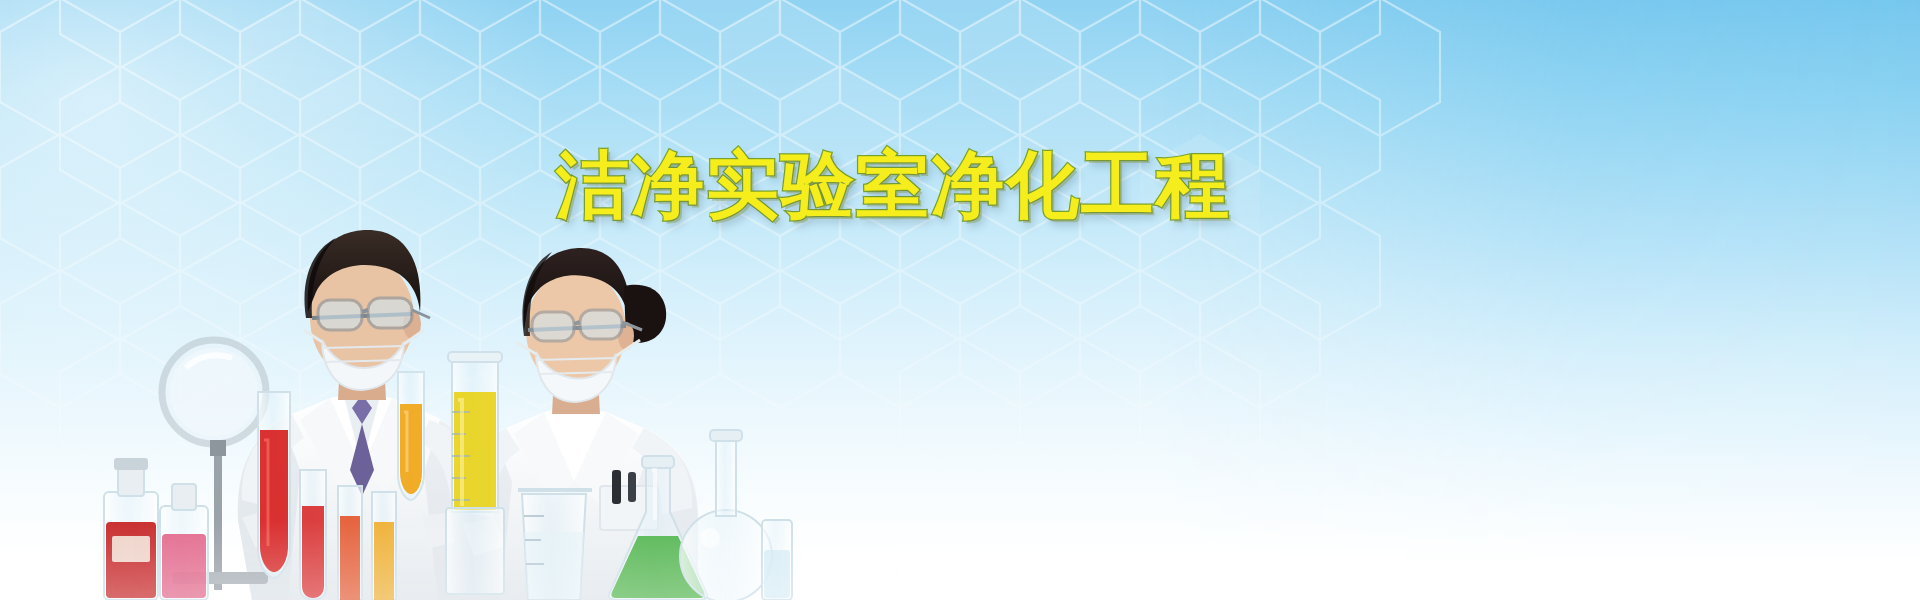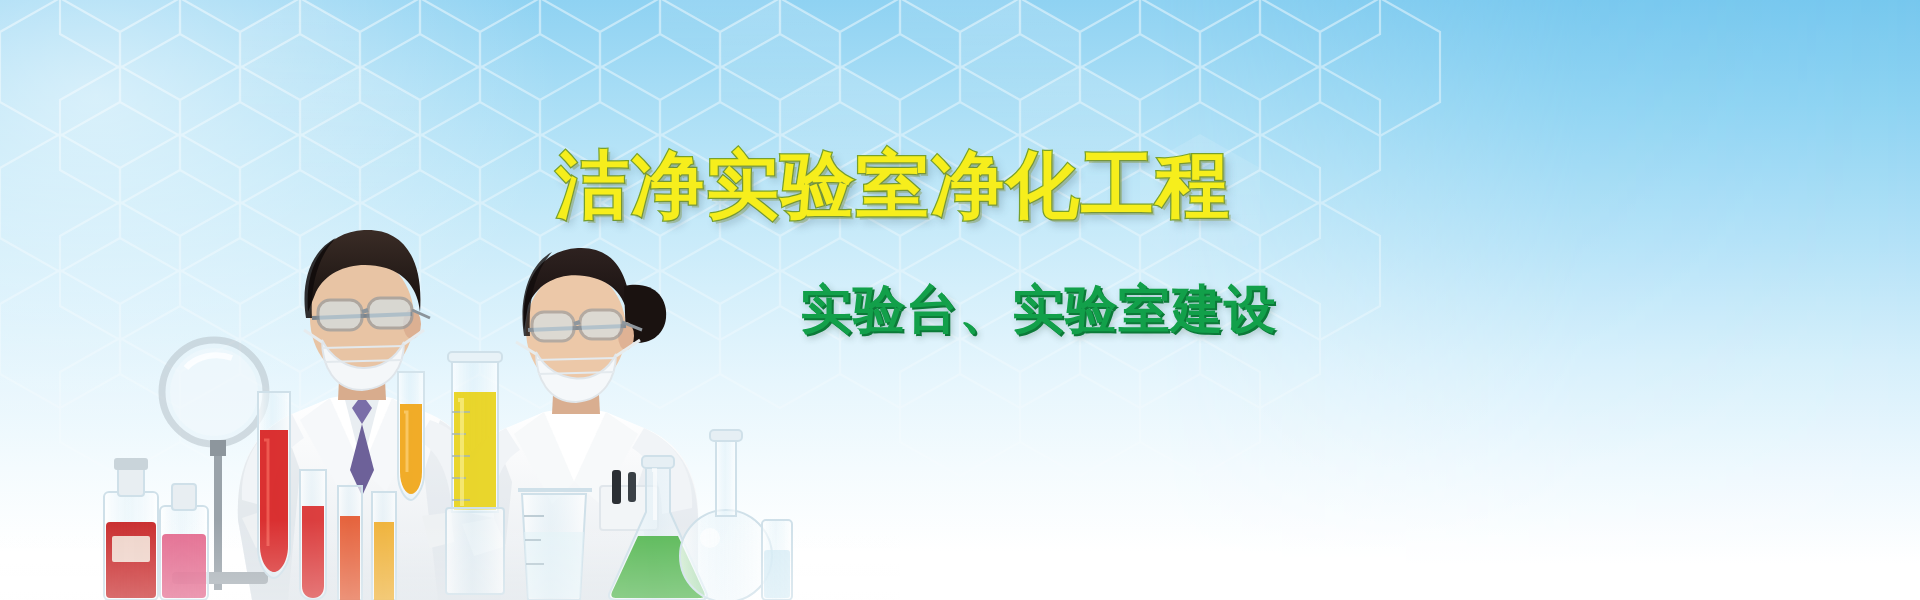--- a/index.html
+++ b/index.html
@@ -453,16 +453,15 @@
         <rect x="762" y="520" width="30" height="80" rx="4" fill="url(#glassG)" stroke="#cfe0e9" stroke-width="2"></rect>
         <rect x="764" y="550" width="26" height="48" rx="3" fill="#cfe8f3" opacity=".7"></rect>
       </g>
     </g>
 
     <rect x="0" y="520" width="900" height="80" fill="url(#benchFade)" opacity=".55"></rect>
   </svg>
 
   <div class="copy">
     <div class="line1">洁净实验室净化工程</div>
-    <div class="line2">实验台、实验室建设</div>
   </div>
 
 </div>
 
 </body></html>

